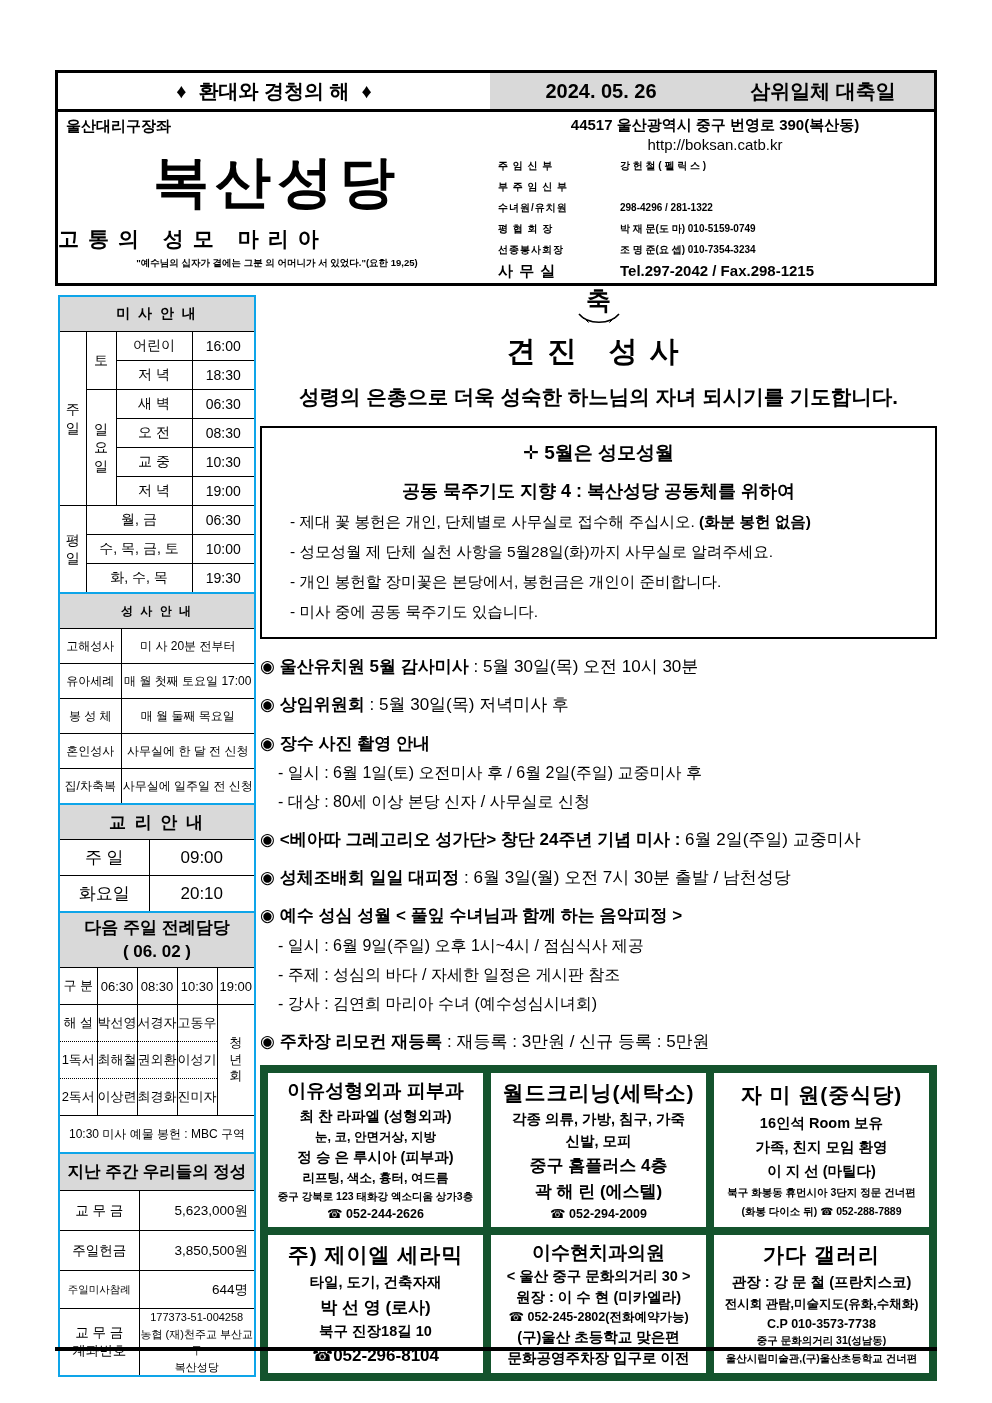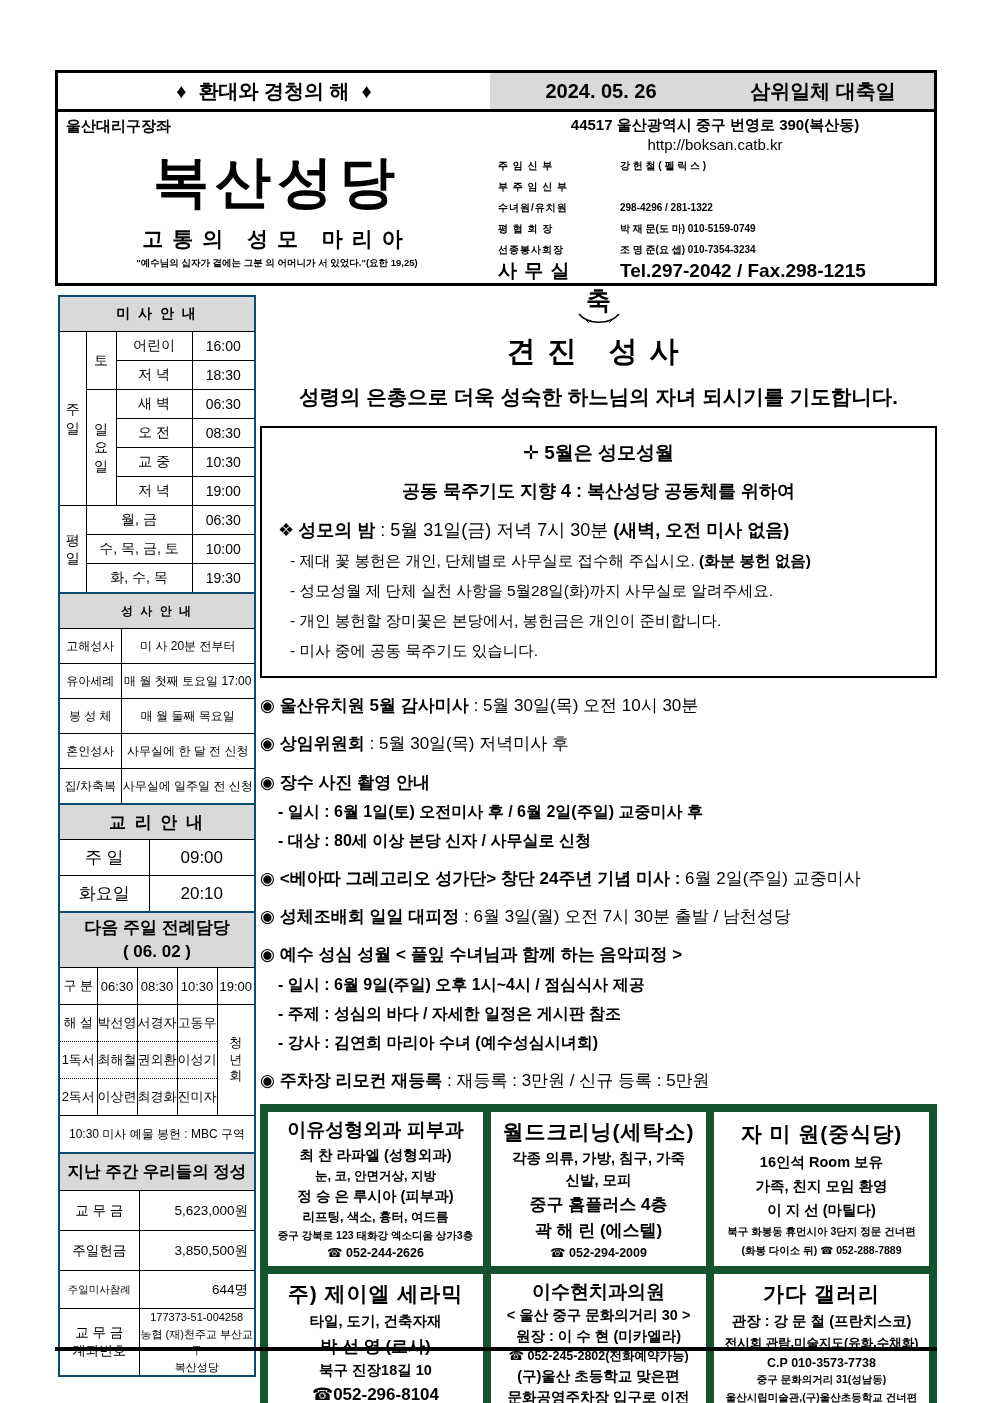--- a/index.html
+++ b/index.html
@@ -11,33 +11,33 @@
   .topbar-left{flex:1;display:flex;align-items:center;justify-content:center;gap:12px;font-size:20px;font-weight:bold;}
   .topbar-right{width:444px;background:#d9d9d9;display:flex;align-items:center;font-size:20px;font-weight:bold;}
   .topbar-date{flex:1;text-align:center;}
   .topbar-feast{flex:1;text-align:center;}
 
   
   .masthead{position:absolute;left:55px;top:109px;width:882px;height:177px;border:3px solid #000;border-top:none;box-sizing:border-box;}
   .mh-district{position:absolute;left:8px;top:8px;font-size:15px;font-weight:bold;}
   .mh-left{position:absolute;left:0;top:0;width:438px;height:100%;}
   .mh-name{text-align:center;margin-top:36px;font-size:56px;font-weight:900;letter-spacing:6px;font-family:"Liberation Serif","DejaVu Serif",serif;}
-  .mh-sub{text-align:center;font-size:21px;font-weight:bold;letter-spacing:9px;margin-top:4px;}
+  .mh-sub{text-align:left;font-size:21px;font-weight:bold;letter-spacing:9px;margin-top:4px;}
   .mh-quote{text-align:center;font-size:9.5px;font-weight:bold;margin-top:4px;}
   .mh-right{position:absolute;left:440px;top:7px;width:434px;}
   .mh-address{font-size:15px;font-weight:bold;text-align:center;}
   .mh-site{font-size:15px;text-align:center;margin:1px 0 2px;}
   .mh-row{display:flex;font-size:10px;font-weight:bold;line-height:21px;}
   .mh-row .lbl{width:122px;letter-spacing:1px;}
   .mh-row .val{flex:1;}
-  .mh-row.office{font-size:19px;}
+  .mh-row.office{font-size:15px;}
 
   
   .sidebar{position:absolute;left:58px;top:295px;width:198px;}
-  .sb-table{border-collapse:collapse;width:100%;table-layout:fixed;border:2px solid #0c4a6e;margin-top:-2px;}
+  .sb-table{border-collapse:collapse;width:100%;table-layout:fixed;border:2px solid #0ea5e9;margin-top:-2px;}
   .sb-table:first-child{margin-top:0;}
   .sb-table td{border:1px solid #000;text-align:center;padding:0;overflow:hidden;}
   .sb-title{background:#d9d9d9;font-weight:bold;font-size:18px;height:34px;letter-spacing:2px;}
   .vert{white-space:pre-line;line-height:1.3;font-size:14px;}
   .pre{white-space:pre-line;}
   .mass td{height:28px;font-size:14px;}
   .mass .sb-title{height:34px;}
   .sac td{height:34px;font-size:12px;}
   .sac td.lbl{font-size:12px;}
   .sac .sb-title{height:34px;}
@@ -66,21 +66,21 @@
   .mb-int{text-align:center;font-size:18px;font-weight:bold;margin-top:13px;}
   .mb-night{font-size:18px;margin-top:15px;}
   .mb-night .mk{font-weight:bold;margin-right:4px;}
   .mb-night .nl{font-weight:bold;}
   .mb-night .ns{font-weight:bold;}
   .mb-item{font-size:15.5px;margin-top:9px;padding-left:12px;}
   .mb-item .strong{font-weight:bold;}
   .ann-item{font-size:17px;margin-top:17px;line-height:1.25;}
   .ann-bullet{margin-right:5px;}
   .ann-head{font-weight:bold;}
-  .ann-sub{font-size:16px;font-weight:bold;margin:9px 0 0 18px;}
+  .ann-sub{font-size:16px;font-weight:normal;margin:9px 0 0 18px;}
 
   
   .ads{border-collapse:collapse;width:100%;margin-top:13px;table-layout:fixed;}
   .ads td{border:8px solid #14532d;padding:3px 2px;vertical-align:top;}
   .ads tr.row1 td{height:148px;}
   .ads tr.row2 td{height:132px;}
   .ad-box{height:100%;display:flex;flex-direction:column;justify-content:space-evenly;align-items:center;text-align:center;}
   .ad-t{font-size:21px;font-weight:bold;letter-spacing:1px;}
   .ad-t2{font-size:19px;font-weight:bold;}
   .ad-lg{font-size:17px;font-weight:bold;text-align:center;}
@@ -345,23 +345,20 @@
         <path d="M5 3 l3 3 M10 7 l2.6 2.6 M36 7 l-2.6 2.6 M41 3 l-3 3" stroke="#000" stroke-width="1" fill="none"></path>
       </svg>
     </div>
 
     <div class="headline">견진 성사</div>
     <div class="sub-headline">성령의 은총으로 더욱 성숙한 하느님의 자녀 되시기를 기도합니다.</div>
 
     <div class="may-box">
       <div class="mb-title">✛ 5월은 성모성월</div>
       <div class="mb-int">공동 묵주기도 지향 4 : 복산성당 공동체를 위하여</div>
-      <div class="mb-night">
-        <span class="mk">❖</span><span class="nl">성모의 밤</span><span> : 5월 31일(금) 저녁 7시 30분 </span><span class="ns">(새벽, 오전 미사 없음)</span>
-      </div>
       <div class="mb-item"><span>- 제대 꽃 봉헌은 개인, 단체별로 사무실로 접수해 주십시오. </span><span class="strong">(화분 봉헌 없음)</span></div>
       <div class="mb-item"><span>- 성모성월 제 단체 실천 사항을 5월28일(화)까지 사무실로 알려주세요.</span></div>
       <div class="mb-item"><span>- 개인 봉헌할 장미꽃은 본당에서, 봉헌금은 개인이 준비합니다.</span></div>
       <div class="mb-item"><span>- 미사 중에 공동 묵주기도 있습니다.</span></div>
     </div>
 
     <div class="ann-item">
       <span class="ann-bullet">◉</span><span class="ann-head">울산유치원 5월 감사미사</span><span> : 5월 30일(목) 오전 10시 30분</span>
     </div>
     <div class="ann-item">

